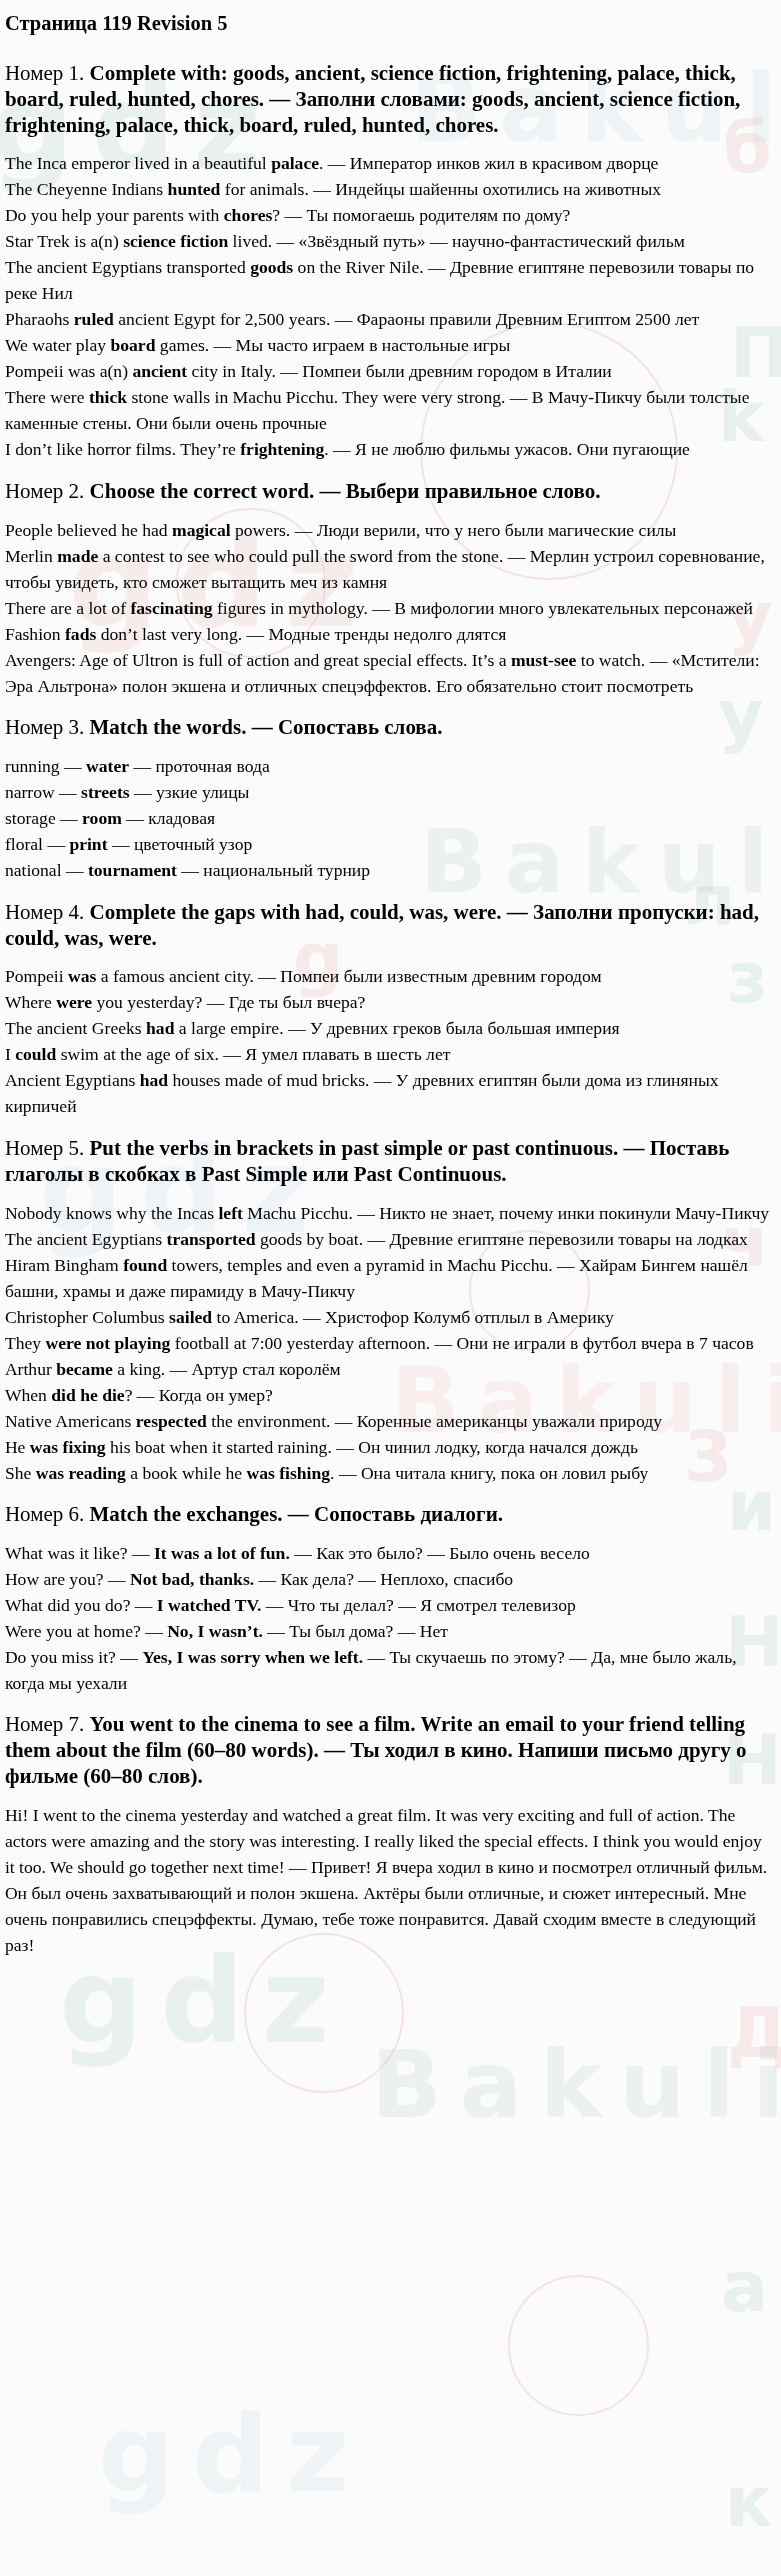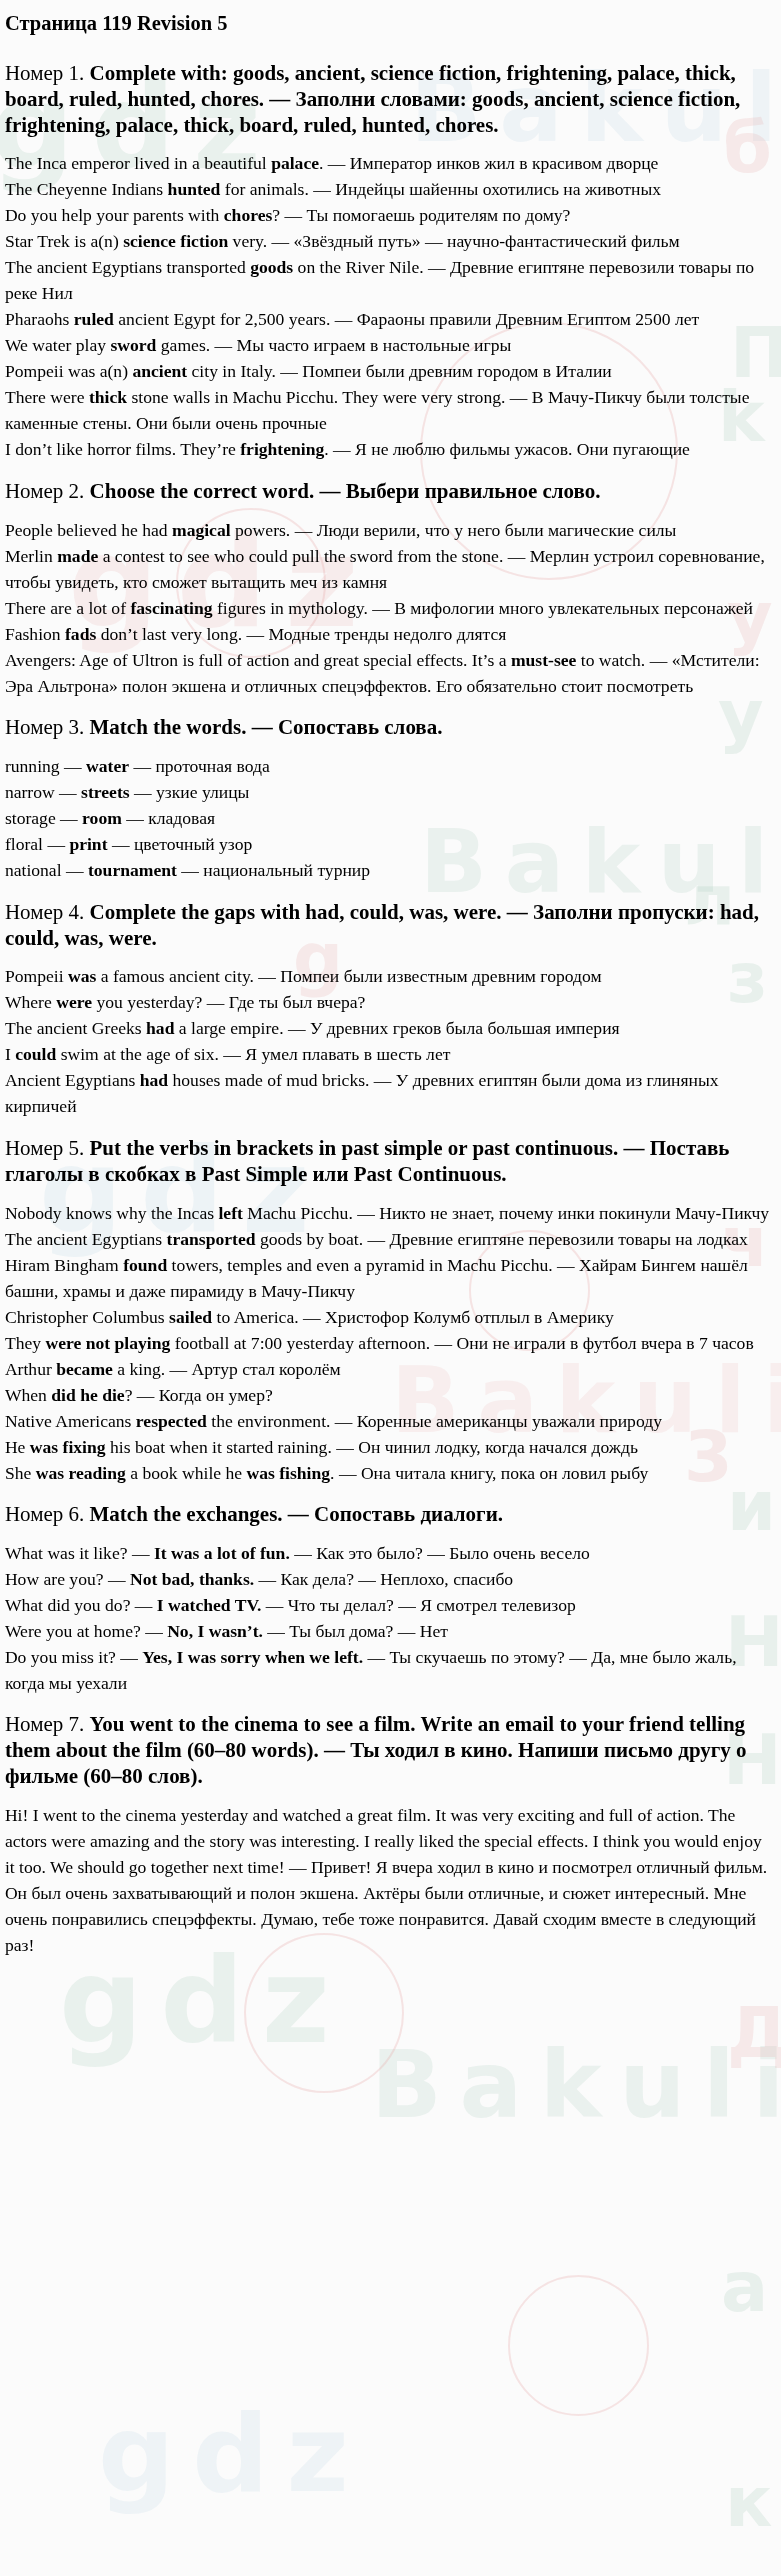--- a/index.html
+++ b/index.html
@@ -101,24 +101,24 @@
       <div class="wm-circle" style="left: 508px; top: 2275px; width: 137px; height: 137px;"></div>
     </div>
   <div class="content">
     <div class="page-title">Страница 119 Revision 5</div>
     <div id="sections">
         <div class="task-heading"><span>Номер 1. </span><b>Complete with: goods, ancient, science fiction, frightening, palace, thick, board, ruled, hunted, chores. — Заполни словами: goods, ancient, science fiction, frightening, palace, thick, board, ruled, hunted, chores.</b></div>
         <div class="task-items">
           <div class="sentence"><span>The Inca emperor lived in a beautiful </span><b>palace</b><span>. — Император инков жил в красивом дворце</span></div>
           <div class="sentence"><span>The Cheyenne Indians </span><b>hunted</b><span> for animals. — Индейцы шайенны охотились на животных</span></div>
           <div class="sentence"><span>Do you help your parents with </span><b>chores</b><span>? — Ты помогаешь родителям по дому?</span></div>
-          <div class="sentence"><span>Star Trek is a(n) </span><b>science fiction</b><span> very. — «Звёздный путь» — научно-фантастический фильм</span></div>
+          <div class="sentence"><span>Star Trek is a(n) </span><b>science fiction</b><span> lived. — «Звёздный путь» — научно-фантастический фильм</span></div>
           <div class="sentence"><span>The ancient Egyptians transported </span><b>goods</b><span> on the River Nile. — Древние египтяне перевозили товары по реке Нил</span></div>
           <div class="sentence"><span>Pharaohs </span><b>ruled</b><span> ancient Egypt for 2,500 years. — Фараоны правили Древним Египтом 2500 лет</span></div>
-          <div class="sentence"><span>We water play </span><b>sword</b><span> games. — Мы часто играем в настольные игры</span></div>
+          <div class="sentence"><span>We water play </span><b>board</b><span> games. — Мы часто играем в настольные игры</span></div>
           <div class="sentence"><span>Pompeii was a(n) </span><b>ancient</b><span> city in Italy. — Помпеи были древним городом в Италии</span></div>
           <div class="sentence"><span>There were </span><b>thick</b><span> stone walls in Machu Picchu. They were very strong. — В Мачу-Пикчу были толстые каменные стены. Они были очень прочные</span></div>
           <div class="sentence"><span>I don’t like horror films. They’re </span><b>frightening</b><span>. — Я не люблю фильмы ужасов. Они пугающие</span></div>
         </div>
         <div class="task-heading"><span>Номер 2. </span><b>Choose the correct word. — Выбери правильное слово.</b></div>
         <div class="task-items">
           <div class="sentence"><span>People believed he had </span><b>magical</b><span> powers. — Люди верили, что у него были магические силы</span></div>
           <div class="sentence"><span>Merlin </span><b>made</b><span> a contest to see who could pull the sword from the stone. — Мерлин устроил соревнование, чтобы увидеть, кто сможет вытащить меч из камня</span></div>
           <div class="sentence"><span>There are a lot of </span><b>fascinating</b><span> figures in mythology. — В мифологии много увлекательных персонажей</span></div>
           <div class="sentence"><span>Fashion </span><b>fads</b><span> don’t last very long. — Модные тренды недолго длятся</span></div>

